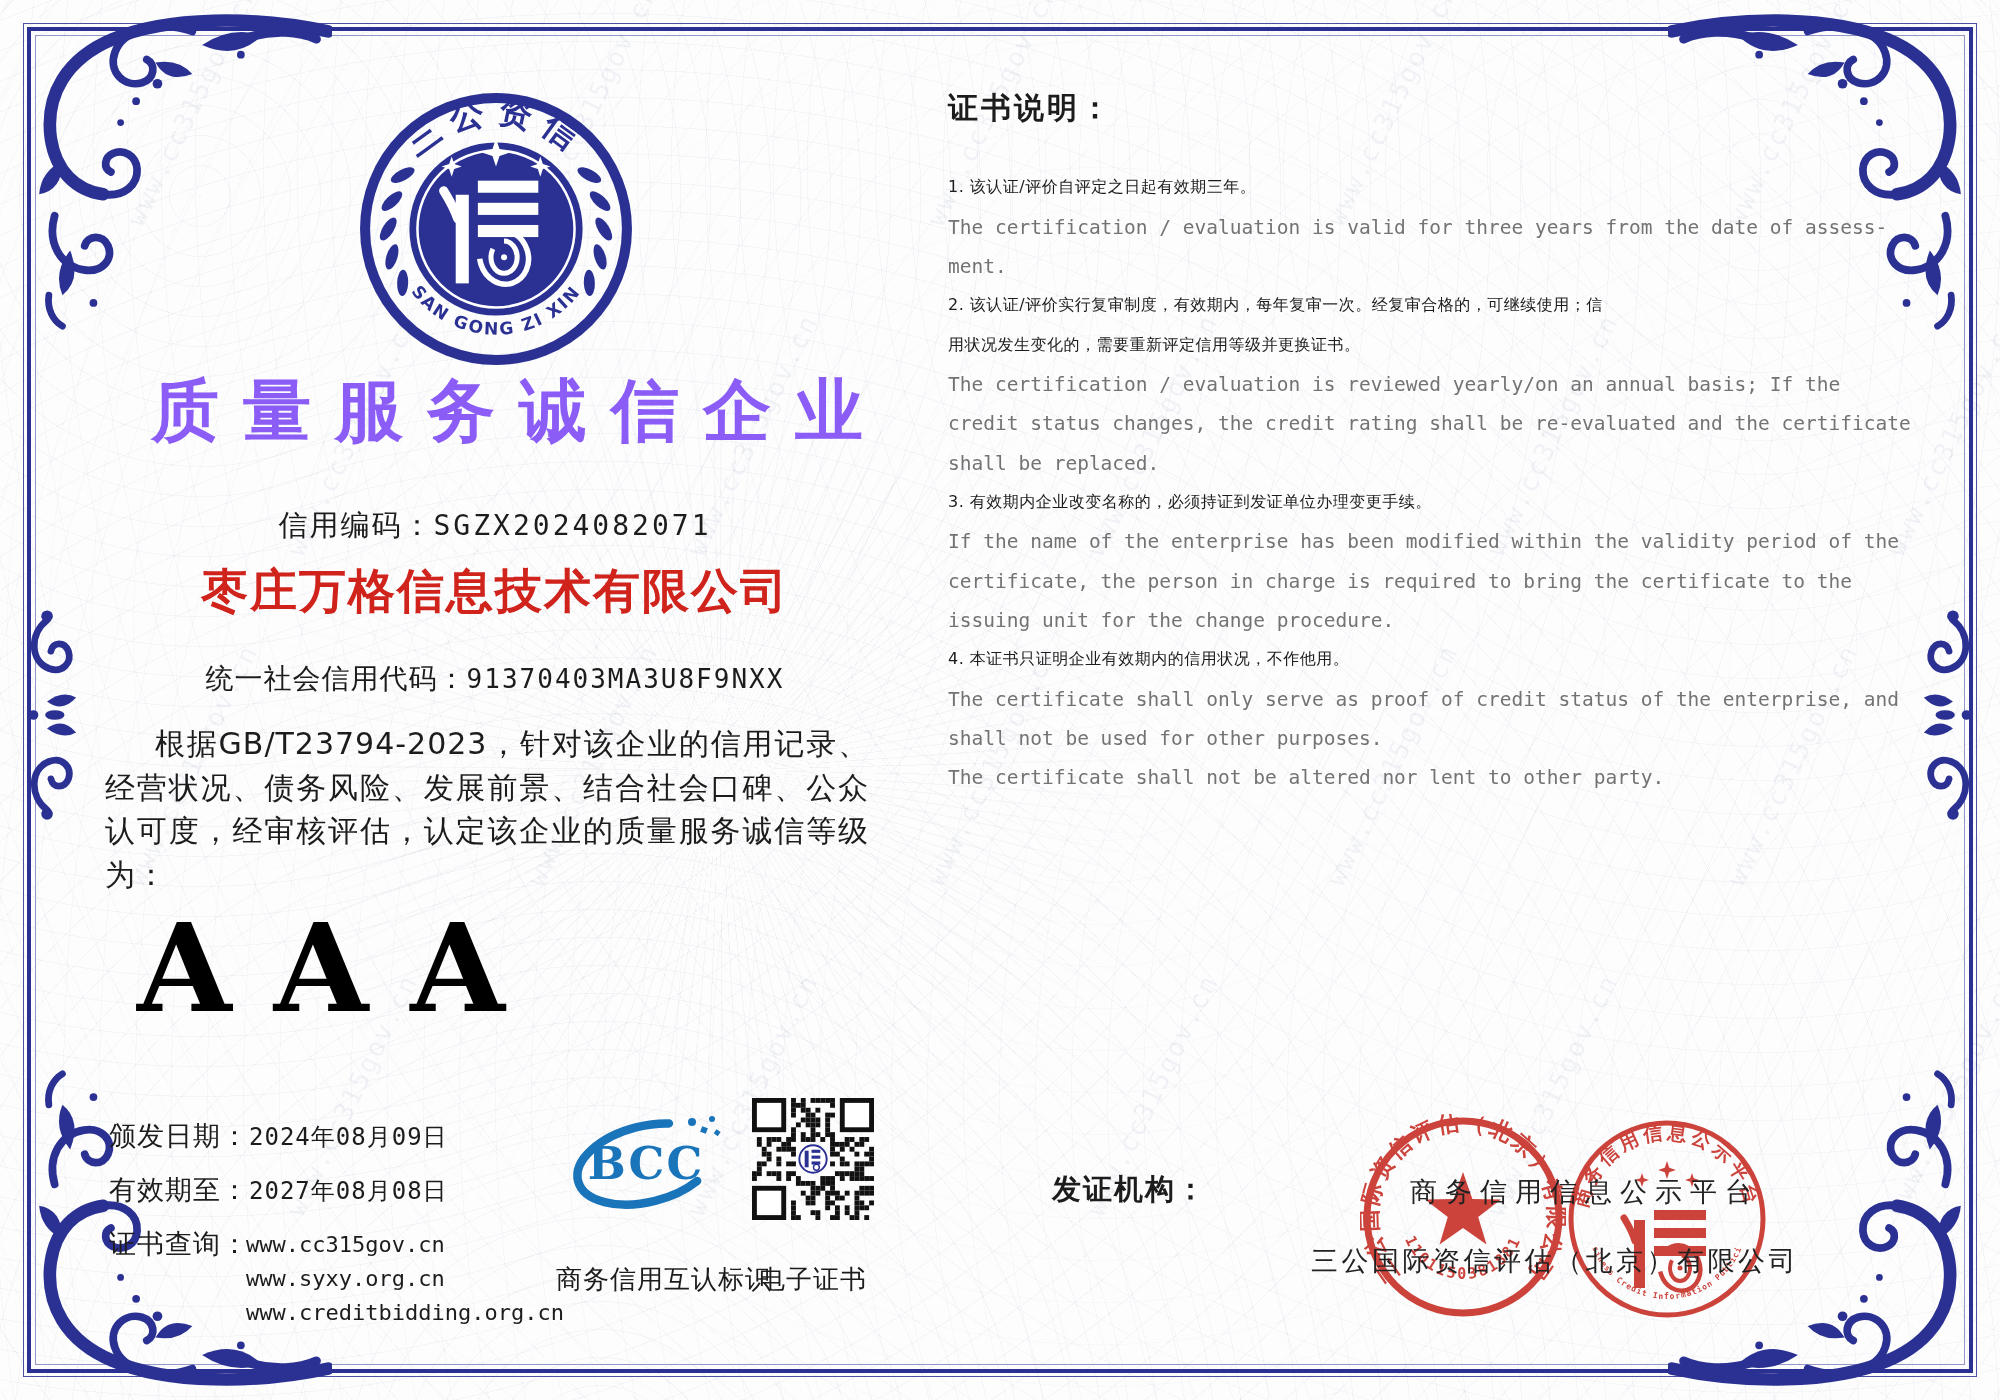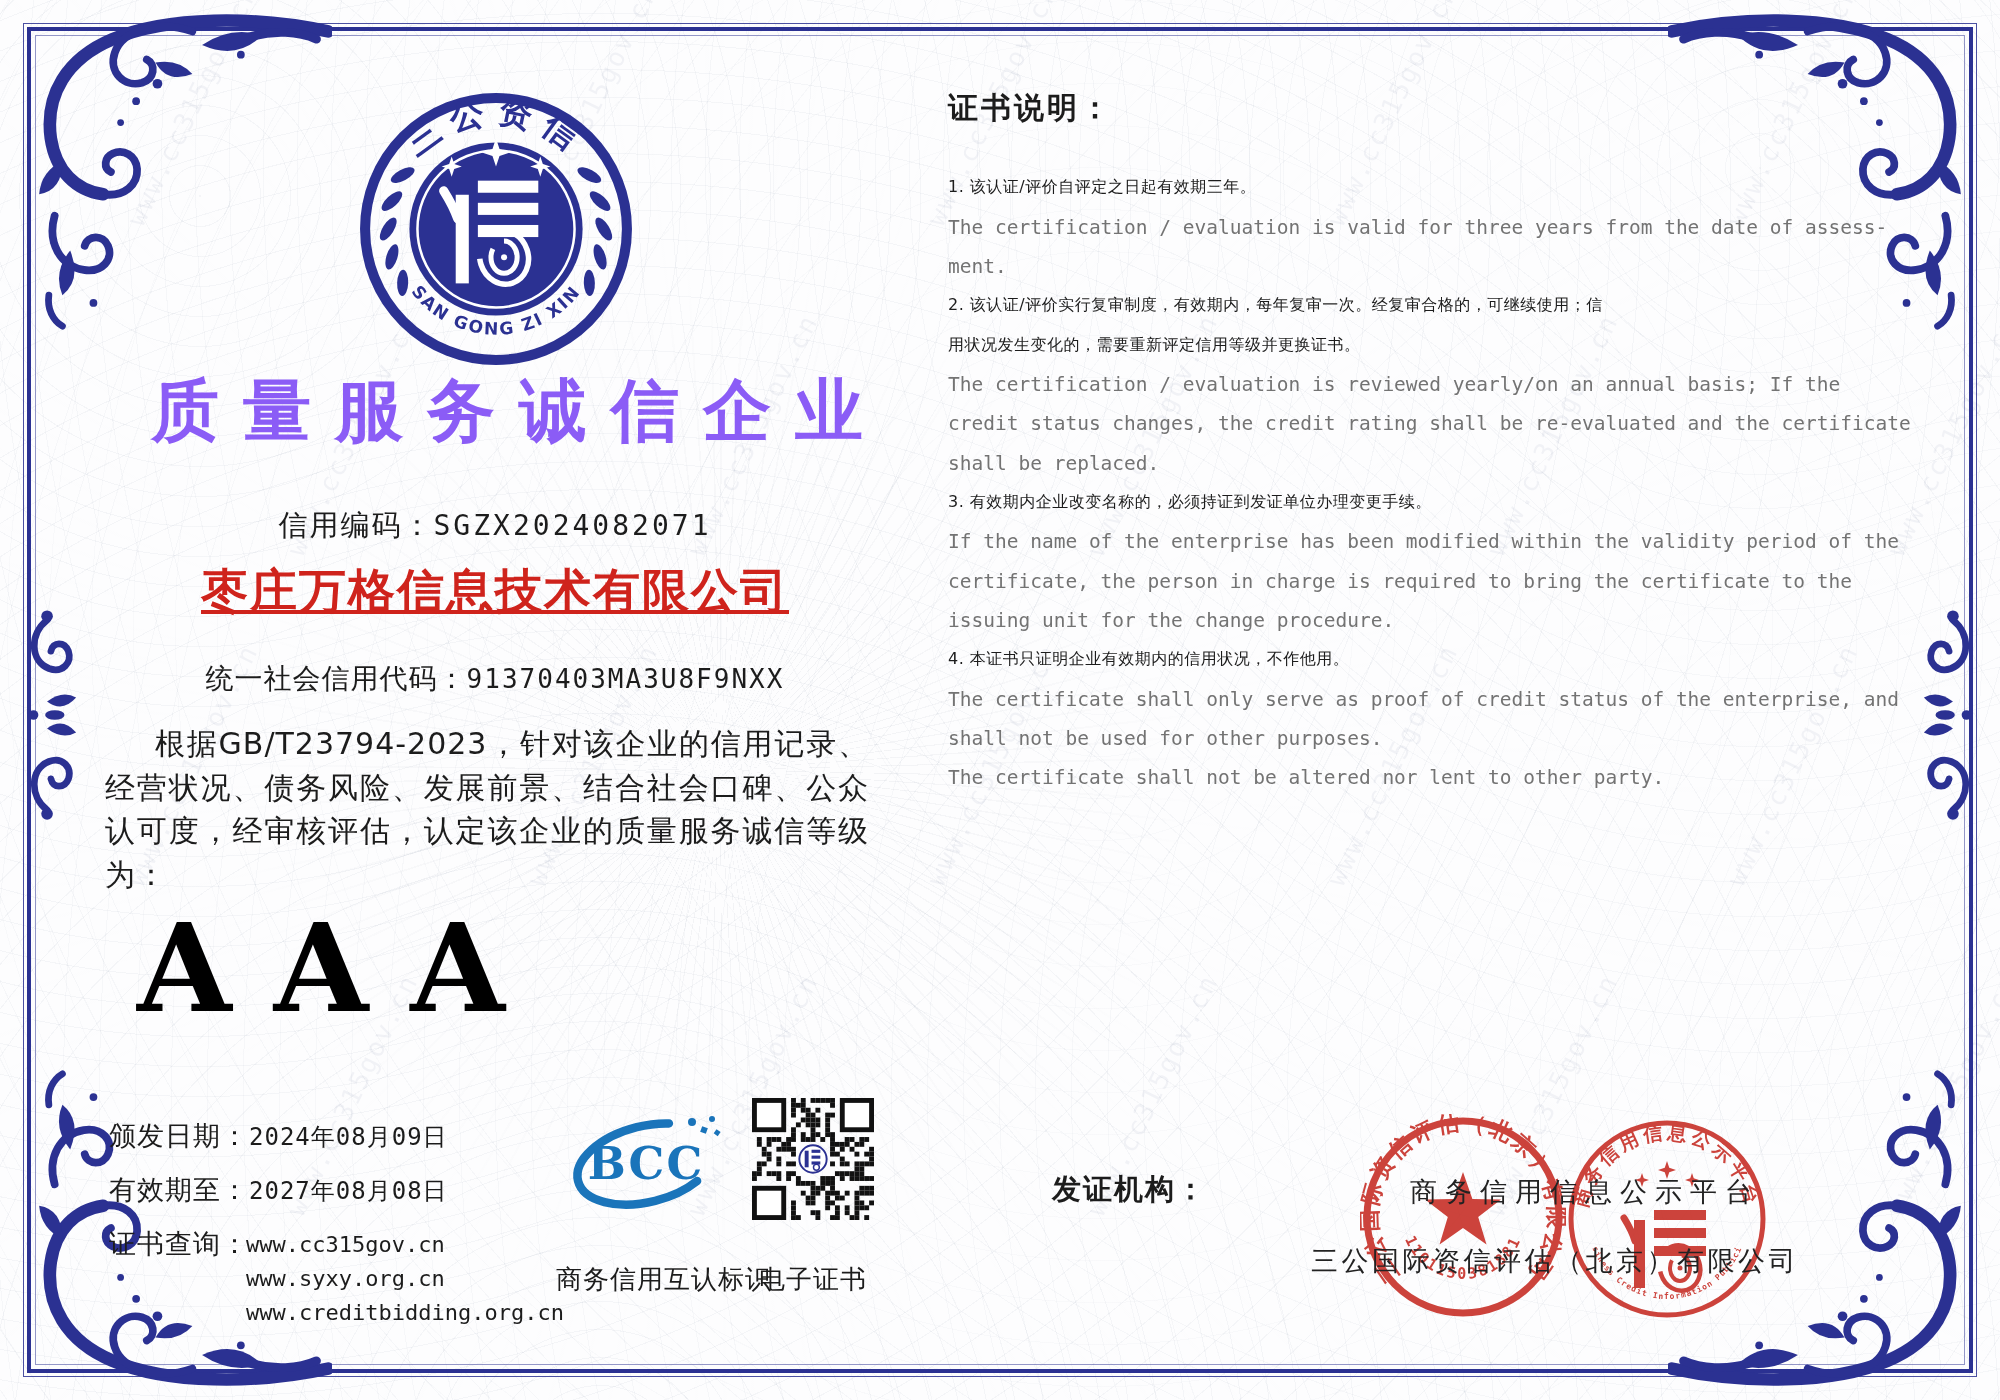--- a/index.html
+++ b/index.html
@@ -30,21 +30,21 @@
   .edgeorn{position:absolute;width:62px;height:214px;top:608px;}
   .edgeorn.l{left:18px;}
   .edgeorn.r{right:18px;transform:scaleX(-1);}
   
   .logo-svg{position:absolute;left:355px;top:88px;width:282px;height:282px;}
   .cert-title{position:absolute;left:95px;top:366px;width:800px;text-align:center;
     font-family:"DejaVu Serif","Liberation Serif",serif;font-weight:bold;font-size:68px;
     letter-spacing:24px;padding-left:24px;color:#8b5cf6;white-space:nowrap;}
   .credit-row{position:absolute;left:95px;top:506px;width:800px;text-align:center;font-size:29px;letter-spacing:2px;white-space:nowrap;}
   .credit-row .code{font-family:"DejaVu Sans Mono","Liberation Mono",monospace;font-size:28px;letter-spacing:3px;}
-  .company{position:absolute;left:95px;top:560px;width:800px;text-align:center;font-size:47px;font-weight:bold;color:#cf231c;letter-spacing:2px;white-space:nowrap;text-decoration:underline;}
+  .company{position:absolute;left:95px;top:560px;width:800px;text-align:center;font-size:47px;font-weight:bold;color:#cf231c;letter-spacing:2px;white-space:nowrap;}
   .uscc-row{position:absolute;left:95px;top:660px;width:800px;text-align:center;font-size:28px;letter-spacing:1px;white-space:nowrap;}
   .uscc-row .code{font-family:"DejaVu Sans Mono","Liberation Mono",monospace;font-size:26px;letter-spacing:2px;}
   .statement{position:absolute;left:105px;top:722px;width:764px;font-size:30px;line-height:43.5px;text-align:justify;text-indent:50px;letter-spacing:1px;}
   .rating{position:absolute;left:95px;top:896px;width:800px;text-align:left;
     font-family:"DejaVu Serif","Liberation Serif",serif;font-weight:bold;font-size:122px;
     color:#000000;letter-spacing:42px;padding-left:42px;}
   .inforow{position:absolute;left:109px;font-size:27px;white-space:nowrap;letter-spacing:1px;}
   .inforow .num{font-family:"DejaVu Sans Mono","Liberation Mono",monospace;font-size:24px;letter-spacing:1px;}
   .urlstack{position:absolute;left:246px;top:1228px;font-family:"DejaVu Sans Mono","Liberation Mono",monospace;font-size:22px;line-height:34px;}
   .bcc-svg{position:absolute;left:566px;top:1106px;width:160px;height:115px;}

